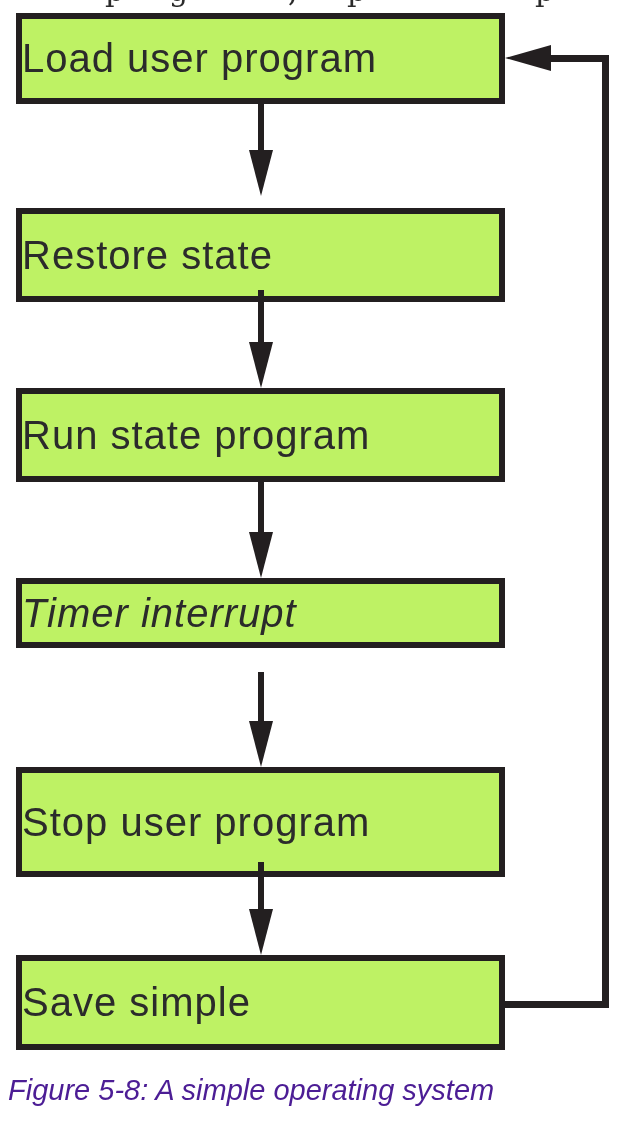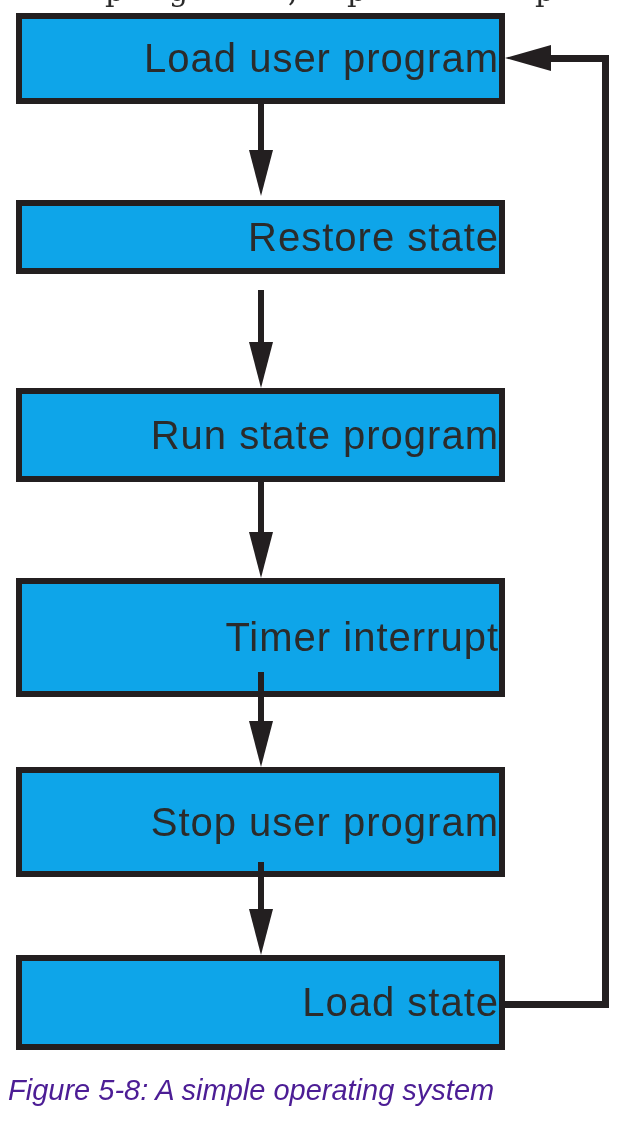--- a/index.html
+++ b/index.html
@@ -37,37 +37,37 @@
   .f3 { left: 347px; }
   .f4 { left: 535px; }
 
   
   .box {
     position: absolute;
     left: 16px;
     width: 489px;
     box-sizing: border-box;
     border: 6px solid #231f20;
-    background: #0ea5e9;
+    background: #bef264;
     display: flex;
     align-items: center;
-    justify-content: flex-end;
+    justify-content: flex-start;
   }
   .box-label {
     font-family: "Liberation Sans", sans-serif;
     font-size: 40px;
     font-weight: 400;
     letter-spacing: 1px;
     color: #2b2b2b;
     white-space: nowrap;
   }
   .b0 { top: 13px;  height: 91px; }
-  .b1 { top: 200px; height: 74px; }
+  .b1 { top: 208px; height: 94px; }
   .b2 { top: 388px; height: 94px; }
-  .b3 { top: 578px; height: 119px; }
+  .b3 { top: 578px; height: 70px; font-style: italic; }
   .b4 { top: 767px; height: 110px; }
   .b5 { top: 955px; height: 95px; }
 
   
   .stem {
     position: absolute;
     left: 258px;
     width: 6px;
     background: #231f20;
   }
@@ -142,21 +142,21 @@
   <div class="box b2">
     <span class="box-label">Run state program</span>
   </div>
   <div class="box b3">
     <span class="box-label">Timer interrupt</span>
   </div>
   <div class="box b4">
     <span class="box-label">Stop user program</span>
   </div>
   <div class="box b5">
-    <span class="box-label">Load state</span>
+    <span class="box-label">Save simple</span>
   </div>
 
   <div class="stem s0"></div>
   <div class="head h0"></div>
   <div class="stem s1"></div>
   <div class="head h1"></div>
   <div class="stem s2"></div>
   <div class="head h2"></div>
   <div class="stem s3"></div>
   <div class="head h3"></div>

